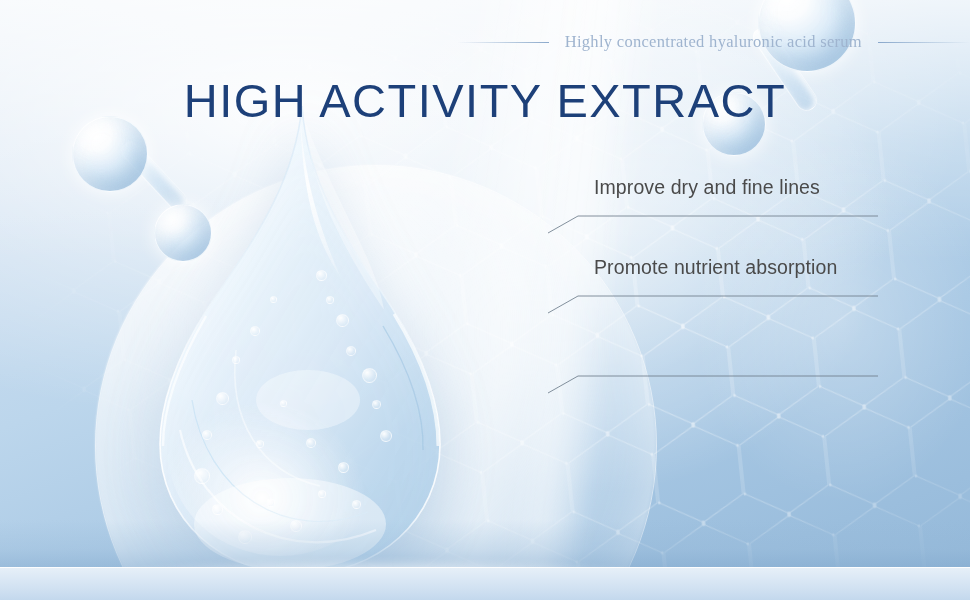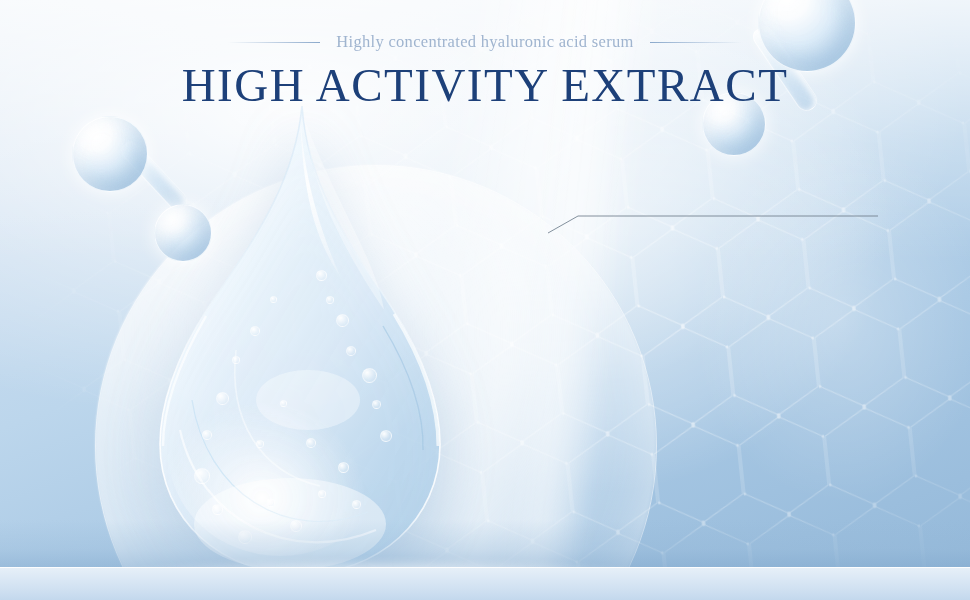--- a/index.html
+++ b/index.html
@@ -89,31 +89,31 @@
     background:radial-gradient(ellipse at center, rgba(255,255,255,.95) 0%, rgba(255,255,255,.35) 50%, rgba(255,255,255,0) 80%);
     filter:blur(3px);
   }
   .deck{
     position:absolute;left:0;top:520px;width:970px;height:48px;
     background:linear-gradient(180deg,rgba(255,255,255,0) 0%,rgba(147,182,214,.28) 60%,rgba(127,166,203,.45) 100%);
   }
 
   
   .header{position:absolute;left:0;top:32px;width:970px;text-align:center;}
-  .sub-row{display:flex;align-items:center;justify-content:center;gap:16px;}
+  .sub-row{display:flex;align-items:center;justify-content:flex-end;gap:16px;}
   .rule{height:1px;width:92px;}
   .rule-l{background:linear-gradient(90deg,rgba(150,180,210,0),rgba(120,155,195,.85));}
   .rule-r{background:linear-gradient(90deg,rgba(120,155,195,.85),rgba(150,180,210,0));}
   .subtitle{
     font-family:"Liberation Serif",serif;
     font-size:16.5px;letter-spacing:.3px;color:#9fb4cf;white-space:nowrap;
   }
   .title{
-    margin-top:6px;
-    font-family:Liberation Serif, serif;
+    margin-top:22px;
+    font-family:Liberation Sans, sans-serif;
     font-size:47px;letter-spacing:1.5px;color:#1d4079;white-space:nowrap;line-height:1.15;
   }
 
   
   .features{position:absolute;left:548px;top:160px;width:340px;}
   .feature{position:relative;height:80px;}
   .feature-label{
     position:absolute;left:46px;top:16px;
     font-size:19.5px;color:#4a4a4a;white-space:nowrap;letter-spacing:.1px;
   }
@@ -254,21 +254,33 @@
       <span class="rule rule-l"></span>
       <span class="subtitle">Highly concentrated hyaluronic acid serum</span>
       <span class="rule rule-r"></span>
     </div>
     <div class="title">HIGH ACTIVITY EXTRACT</div>
   </div>
 
   <div class="features">
 
 
-
+    <div class="feature">
+      <span class="feature-label">Improve dry and fine lines</span>
+      <svg class="feature-rule" viewBox="0 0 330 22">
+        <path d="M0 21 L30 4 L330 4" fill="none" stroke="#6f7e8c" stroke-width="1" opacity=".85"></path>
+      </svg>
+    </div>
+
+    <div class="feature">
+      <span class="feature-label">Promote nutrient absorption</span>
+      <svg class="feature-rule" viewBox="0 0 330 22">
+        <path d="M0 21 L30 4 L330 4" fill="none" stroke="#6f7e8c" stroke-width="1" opacity=".85"></path>
+      </svg>
+    </div>
 
     <div class="feature">
       <svg class="feature-rule" viewBox="0 0 330 22">
         <path d="M0 21 L30 4 L330 4" fill="none" stroke="#6f7e8c" stroke-width="1" opacity=".85"></path>
       </svg>
     </div>
 
 
   </div>
 

